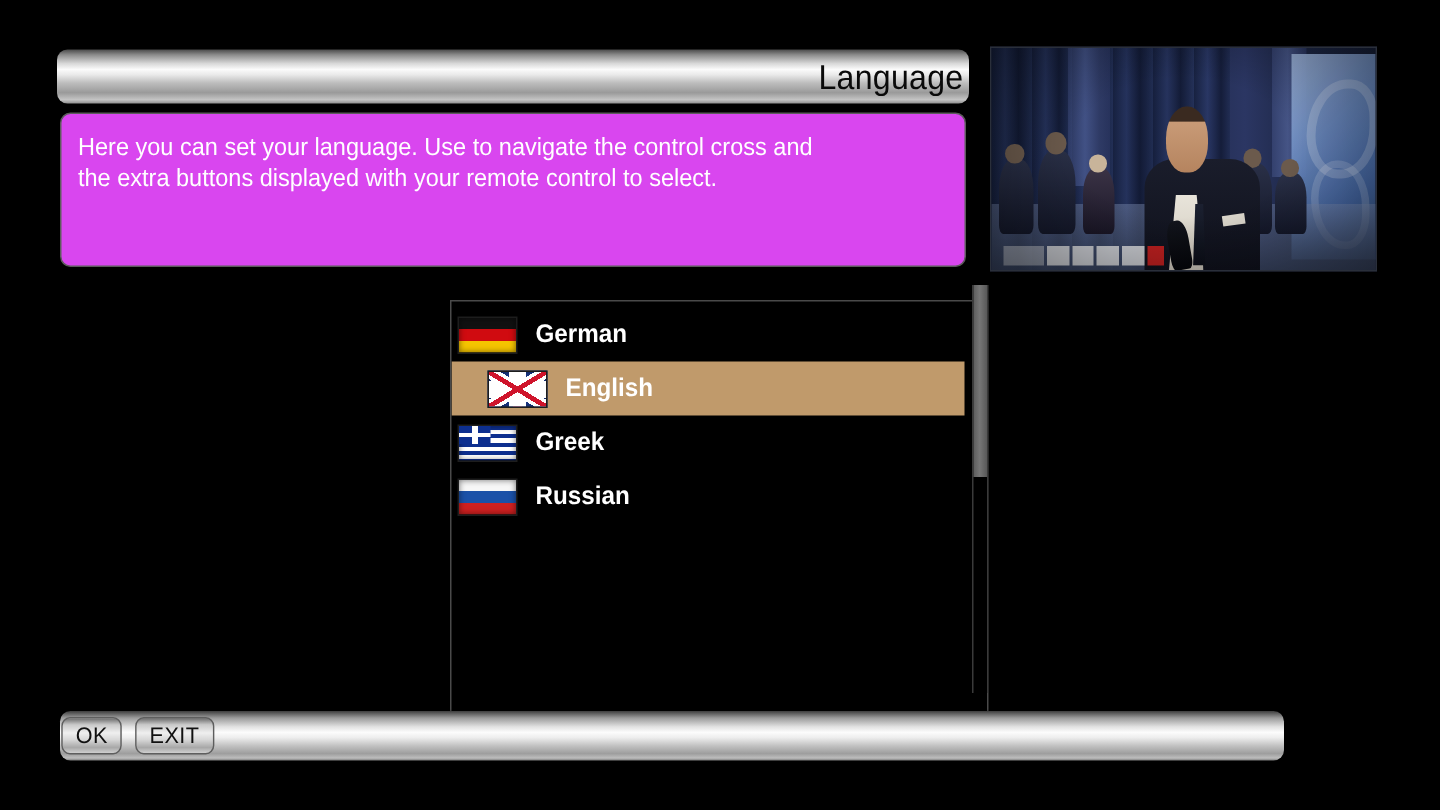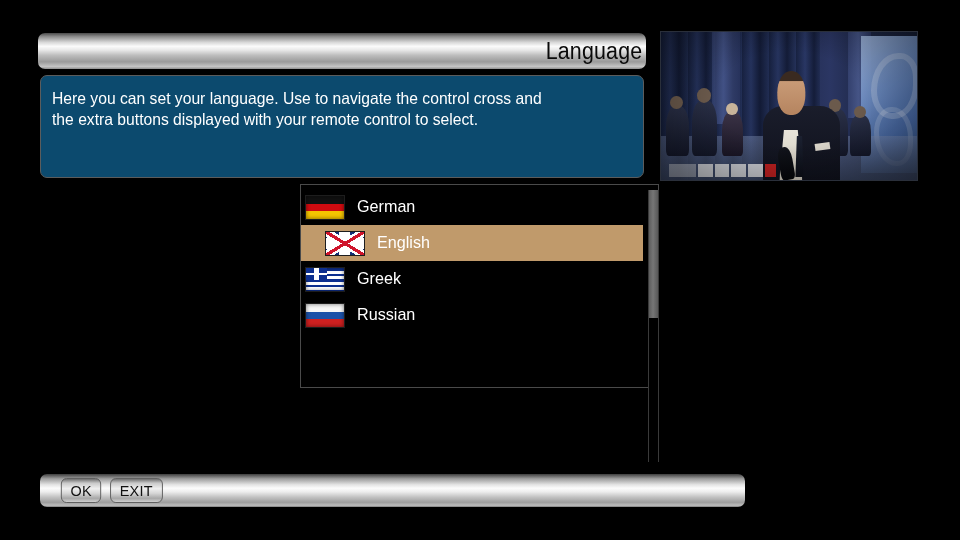--- a/index.html
+++ b/index.html
@@ -42,21 +42,21 @@
     letter-spacing: 0.2px;
     transform: scaleX(0.93);
     font-weight: 400;
   }
 
   
   #help-box {
     position: absolute;
     left: 40px; top: 75px;
     width: 604px; height: 103px;
-    background: #0c4a6e;
+    background: #d946ef;
     border: 1px solid #5c5c5c;
     border-radius: 7px;
     box-sizing: border-box;
     padding: 12px 11px 0 11px;
   }
   #help-text {
     color: #ffffff;
     font-size: 16.5px;
     line-height: 21px;
     transform: scaleX(0.95);
@@ -183,26 +183,27 @@
   }
   #vp-vignette {
     inset: 0;
     background: radial-gradient(ellipse at 50% 45%,
       rgba(0,0,0,0) 40%, rgba(0,0,0,0.42) 100%);
   }
 
   
   #list-panel {
     position: absolute;
-    left: 300px; top: 184px;
-    width: 359px; height: 204px;
+    left: 300px; top: 200px;
+    width: 359px; height: 276px;
     background: #000;
     border: 1px solid #4a4a4a;
     box-sizing: border-box;
     overflow: hidden;
+    font-weight: bold;
   }
   #list-items {
     position: absolute;
     left: 0; top: 4px;
     width: 342px;
   }
   .lang-row {
     height: 36px;
     display: flex;
     align-items: center;
@@ -291,35 +292,35 @@
     left: 0; top: 0;
     width: 100%; height: 47%;
     background: linear-gradient(to right, #5d5d5d, #767676 45%, #585858);
     box-sizing: border-box;
   }
 
   
   #bottom-bar {
     position: absolute;
     left: 40px; top: 474px;
-    width: 705px; height: 33px;
+    width: 816px; height: 33px;
     border-radius: 7px;
     background: linear-gradient(to bottom,
         #3d3d3d 0%,
         #9b9b9b 14%,
         #e2e2e2 32%,
         #fcfcfc 43%,
         #ededed 54%,
         #c2c2c2 70%,
         #9e9e9e 86%,
         #bdbdbd 95%,
         #7d7d7d 100%);
     box-shadow: 0 1px 2px rgba(0,0,0,0.9);
     display: flex; align-items: center;
-    padding-left: 20px;
+    padding-left: 0;
     box-sizing: border-box;
     gap: 7px;
   }
   .soft-btn {
     height: 25px;
     min-width: 42px;
     padding: 0 9px;
     border-radius: 6px;
     border: 1px solid #5e5e5e;
     background: linear-gradient(to bottom,

